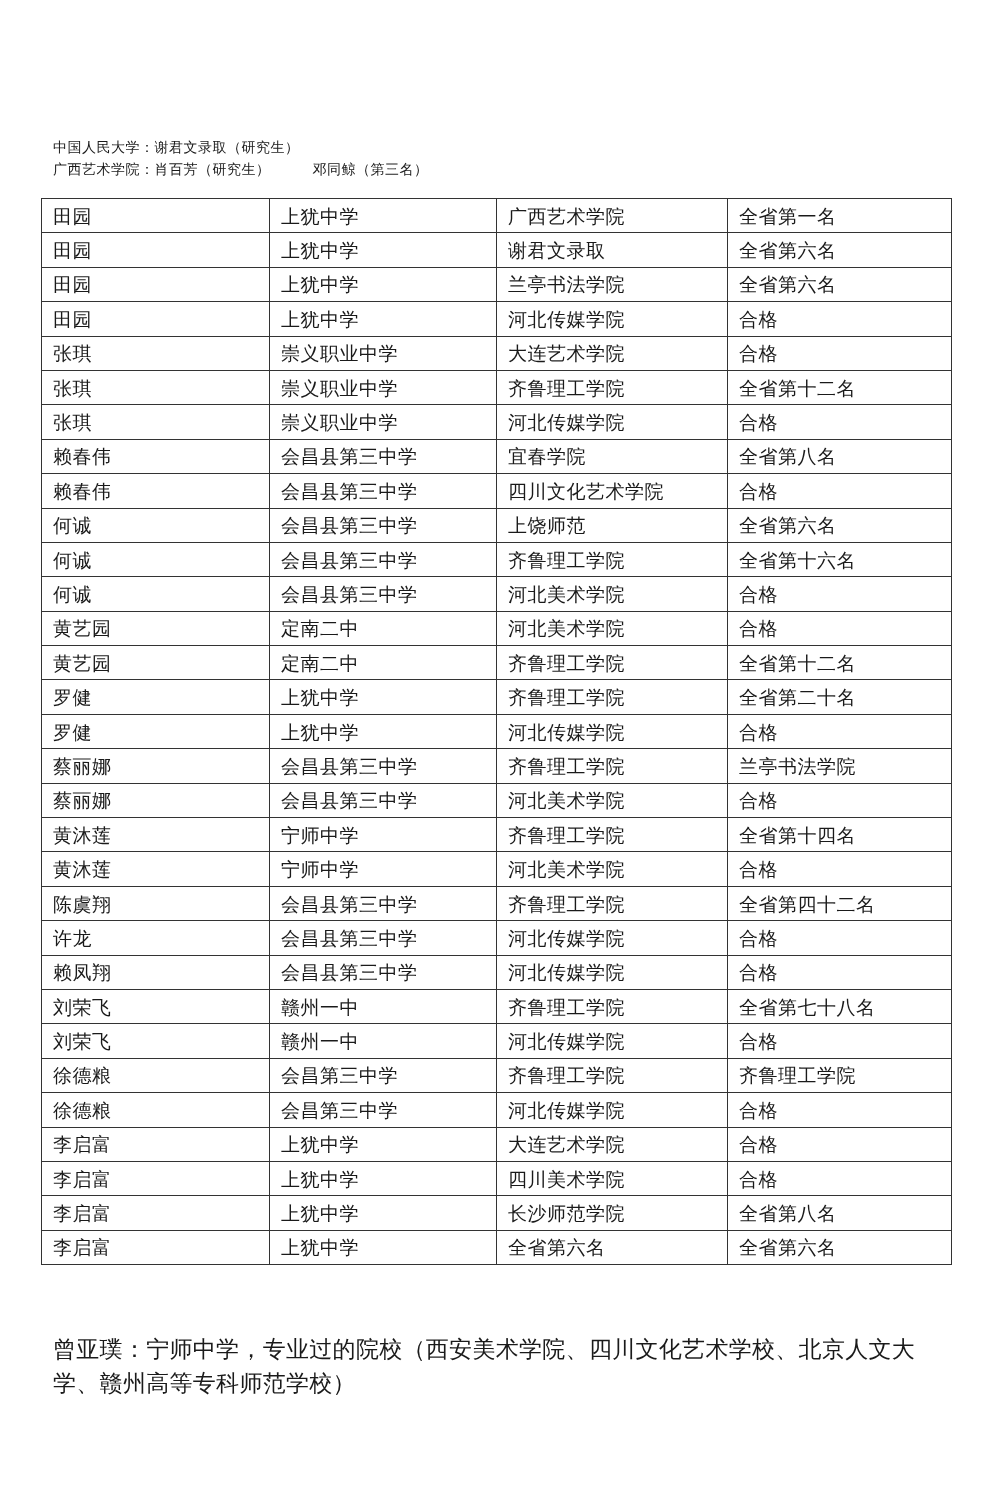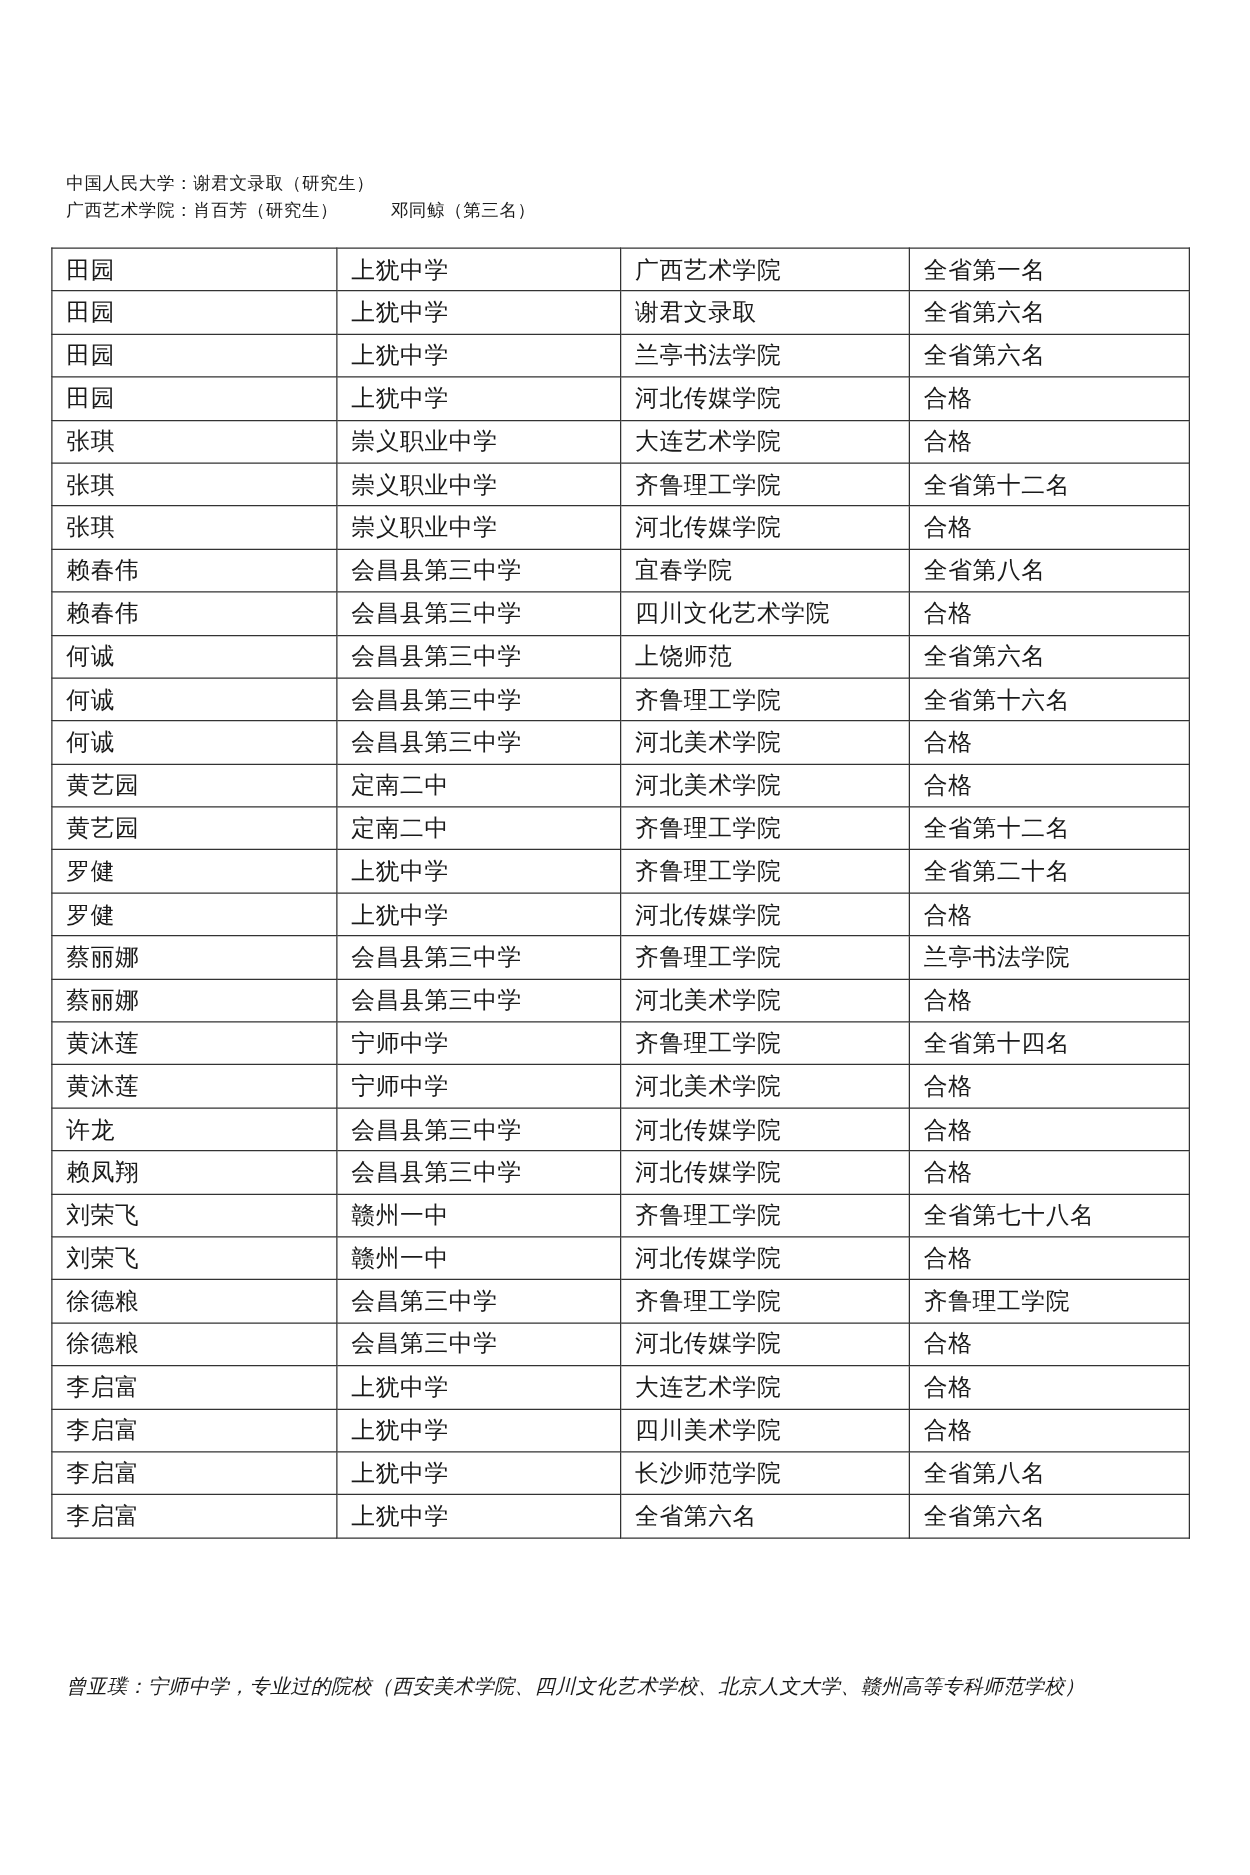--- a/index.html
+++ b/index.html
@@ -29,21 +29,21 @@
     font-size: 19px; line-height: 22px;
     white-space: nowrap; overflow: hidden;
     letter-spacing: 0.5px;
   }
   col.c1 { width: 228px; }
   col.c2 { width: 227px; }
   col.c3 { width: 231px; }
   col.c4 { width: 224px; }
   .note {
     position: absolute; left: 53px; top: 1332px; width: 900px;
-    font-size: 16px; line-height: 34px; letter-spacing: 0.3px; font-style: italic;
+    font-size: 23px; line-height: 34px; letter-spacing: 0.3px;
   }
 </style>
 </head>
 <body>
 
 <div class="line" id="line1">
   <span>中国人民大学：谢君文录取（研究生）</span>
 </div>
 <div class="line" id="line2">
   <span>广西艺术学院：肖百芳（研究生）</span><span class="gap"></span><span>邓同鲸（第三名）</span>
@@ -171,20 +171,26 @@
         <td>齐鲁理工学院</td>
         <td>全省第十四名</td>
       </tr>
       <tr>
         <td>黄沐莲</td>
         <td>宁师中学</td>
         <td>河北美术学院</td>
         <td>合格</td>
       </tr>
       <tr>
+        <td>陈虞翔</td>
+        <td>会昌县第三中学</td>
+        <td>齐鲁理工学院</td>
+        <td>全省第四十二名</td>
+      </tr>
+      <tr>
         <td>许龙</td>
         <td>会昌县第三中学</td>
         <td>河北传媒学院</td>
         <td>合格</td>
       </tr>
       <tr>
         <td>赖凤翔</td>
         <td>会昌县第三中学</td>
         <td>河北传媒学院</td>
         <td>合格</td>

